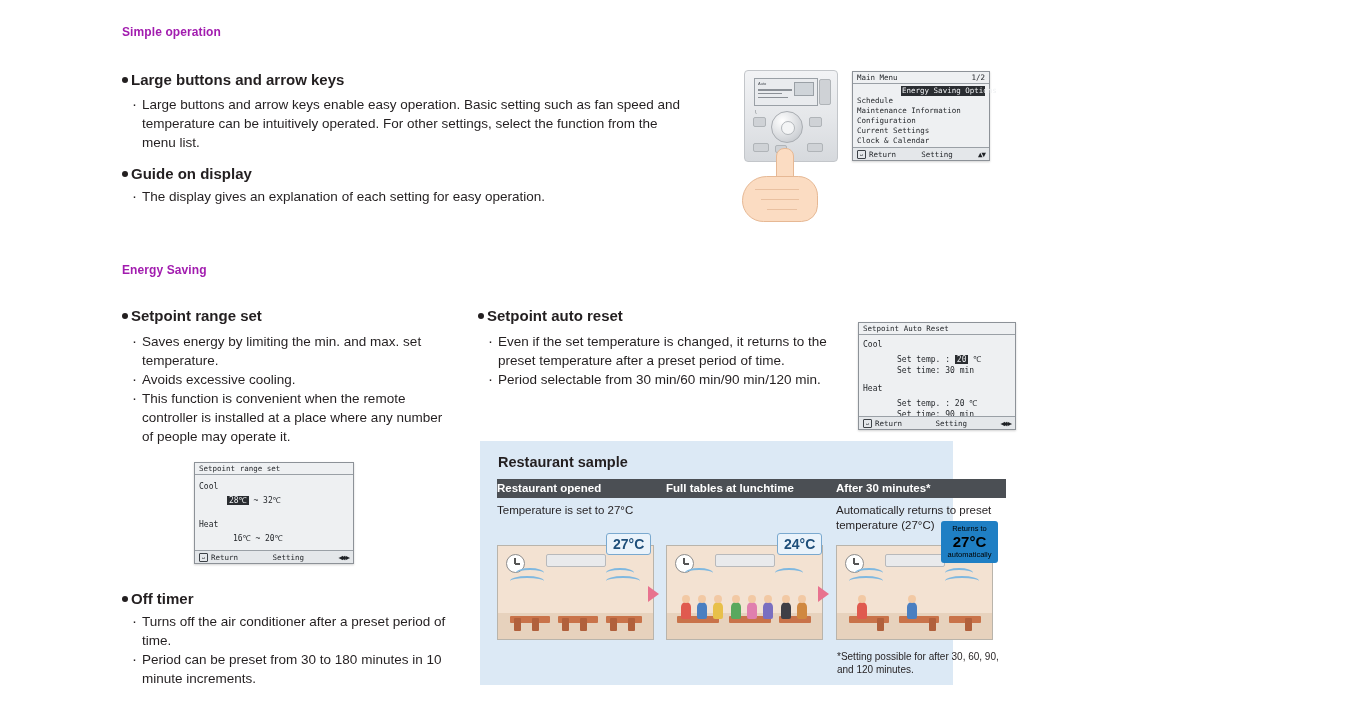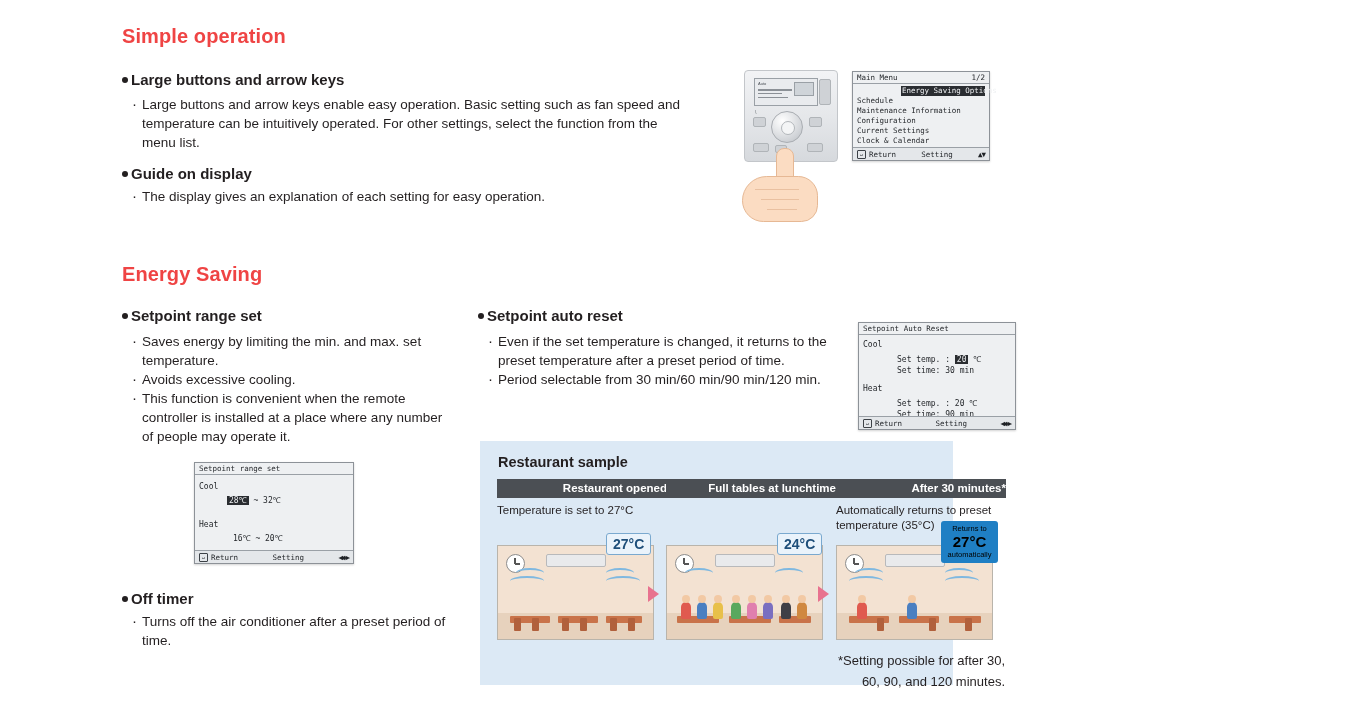--- a/index.html
+++ b/index.html
@@ -9,22 +9,22 @@
     font-family:"Liberation Sans", sans-serif;
     color:#231f20;
     position:relative;
     overflow:hidden;
   }
   .page{position:absolute;left:0;top:0;width:1366px;height:708px;}
 
   
   .section-title{
     position:absolute;
-    color:#ef4444;
-    font-size:20px;
+    color:#a21caf;
+    font-size:12px;
     font-weight:bold;
     letter-spacing:.1px;
   }
   #sec-simple{left:122px;top:25px;}
   #sec-energy{left:122px;top:263px;}
 
   
   .bullet-head{
     position:absolute;
     font-size:15px;
@@ -153,21 +153,21 @@
     position:absolute;left:480px;top:441px;width:473px;height:244px;
     background:#dce9f5;
   }
   #restaurant-title{
     position:absolute;left:18px;top:13px;font-size:14.5px;font-weight:bold;color:#231f20;
   }
   .col{position:absolute;top:38px;width:170px;}
   .col1{left:17px;} .col2{left:186px;} .col3{left:356px;}
   .col-head{
     height:19px;background:#4b4f54;color:#fff;
-    font-size:11.5px;font-weight:bold;line-height:19px;text-align:right;
+    font-size:11.5px;font-weight:bold;line-height:19px;text-align:left;
   }
   .col-cap{
     margin-top:5px;font-size:11.5px;line-height:15px;color:#231f20;
   }
   .photo{
     position:absolute;top:104px;width:155px;height:93px;
     border:1px solid #b9b4ab;
     background:#f3e2d2;
     overflow:hidden;
   }
@@ -209,21 +209,21 @@
   #badge-return .big{font-size:15px;font-weight:bold;line-height:17px;display:block;}
   .arrow-pink{
     position:absolute;top:586px;width:0;height:0;
     border-top:8px solid transparent;border-bottom:8px solid transparent;
     border-left:11px solid #e8728f;
   }
   #arrow1{left:648px;}
   #arrow2{left:818px;}
   .footnote{
     position:absolute;left:837px;top:650px;width:168px;
-    font-size:13px;line-height:21px;color:#231f20;text-align:right;
+    font-size:10px;line-height:13px;color:#231f20;
   }
 </style>
 </head>
 <body>
 
 <div class="page">
 
   <div class="section-title" id="sec-simple">Simple operation</div>
 
   <div class="bullet-head" style="left:122px;top:71px;">
@@ -327,20 +327,21 @@
       <span>Setting</span>
       <span class="arrows">◀◆▶</span>
     </div>
   </div>
 
   <div class="bullet-head" style="left:122px;top:590px;">
     <span class="dot"></span><span>Off timer</span>
   </div>
   <div class="body-list" style="left:131px;top:612px;width:330px;">
     <div class="li">Turns off the air conditioner after a preset period of time.</div>
+    <div class="li">Period can be preset from 30 to 180 minutes in 10 minute increments.</div>
   </div>
 
   <div class="bullet-head" style="left:478px;top:307px;">
     <span class="dot"></span><span>Setpoint auto reset</span>
   </div>
   <div class="body-list" style="left:487px;top:332px;width:340px;">
     <div class="li">Even if the set temperature is changed, it returns to the preset temperature after a preset period of time.</div>
     <div class="li">Period selectable from 30 min/60 min/90 min/120 min.</div>
   </div>
 
@@ -386,21 +387,21 @@
 
     <div class="col col1">
       <div class="col-head">Restaurant opened</div>
       <div class="col-cap">Temperature is set to 27°C</div>
     </div>
     <div class="col col2">
       <div class="col-head">Full tables at lunchtime</div>
     </div>
     <div class="col col3">
       <div class="col-head">After 30 minutes*</div>
-      <div class="col-cap">Automatically returns to preset temperature (35°C)</div>
+      <div class="col-cap">Automatically returns to preset temperature (27°C)</div>
     </div>
 
     <div class="photo p1">
       <div class="clock"></div>
       <div class="ceiling"></div>
       <div class="wave" style="left:18px;top:22px;width:28px;"></div>
       <div class="wave" style="left:108px;top:22px;width:28px;"></div>
       <div class="wave" style="left:12px;top:30px;width:34px;"></div>
       <div class="wave" style="left:108px;top:30px;width:34px;"></div>
       <div class="floor"></div>

